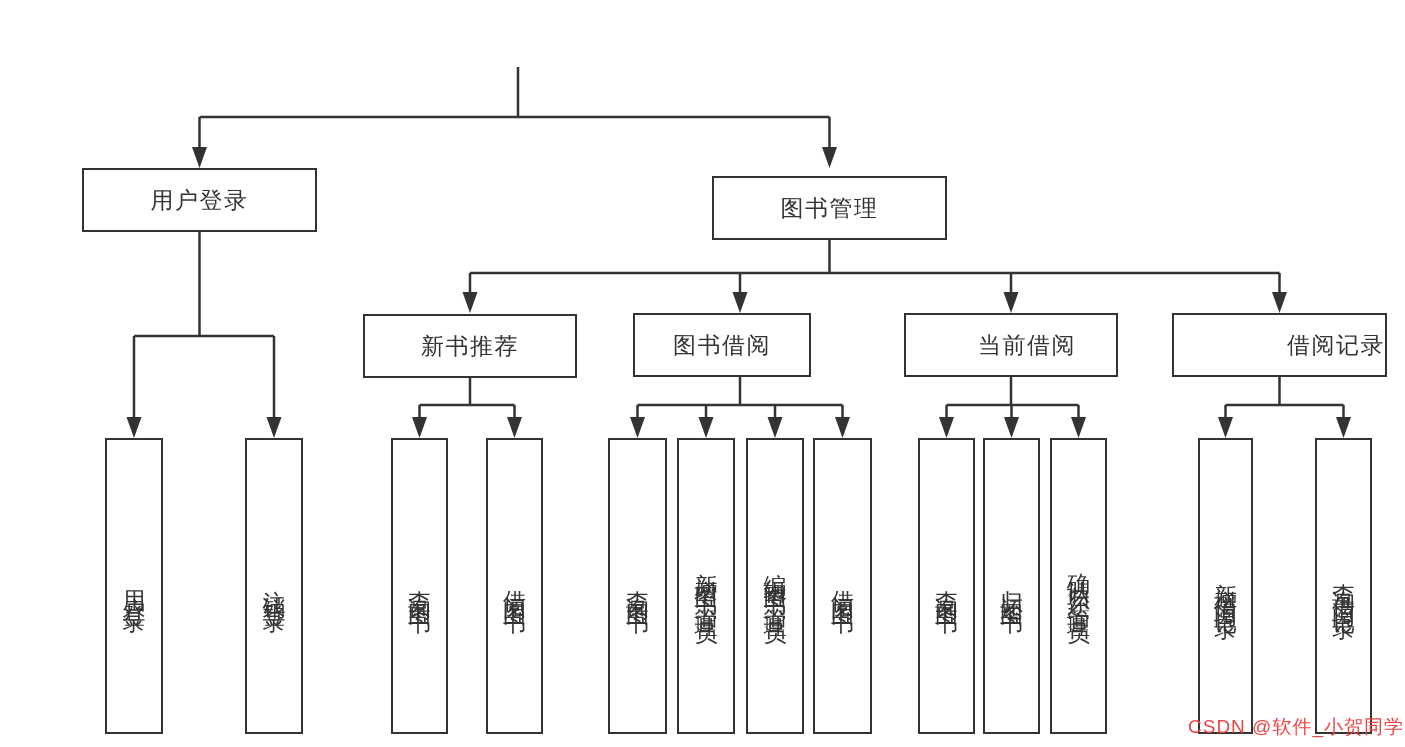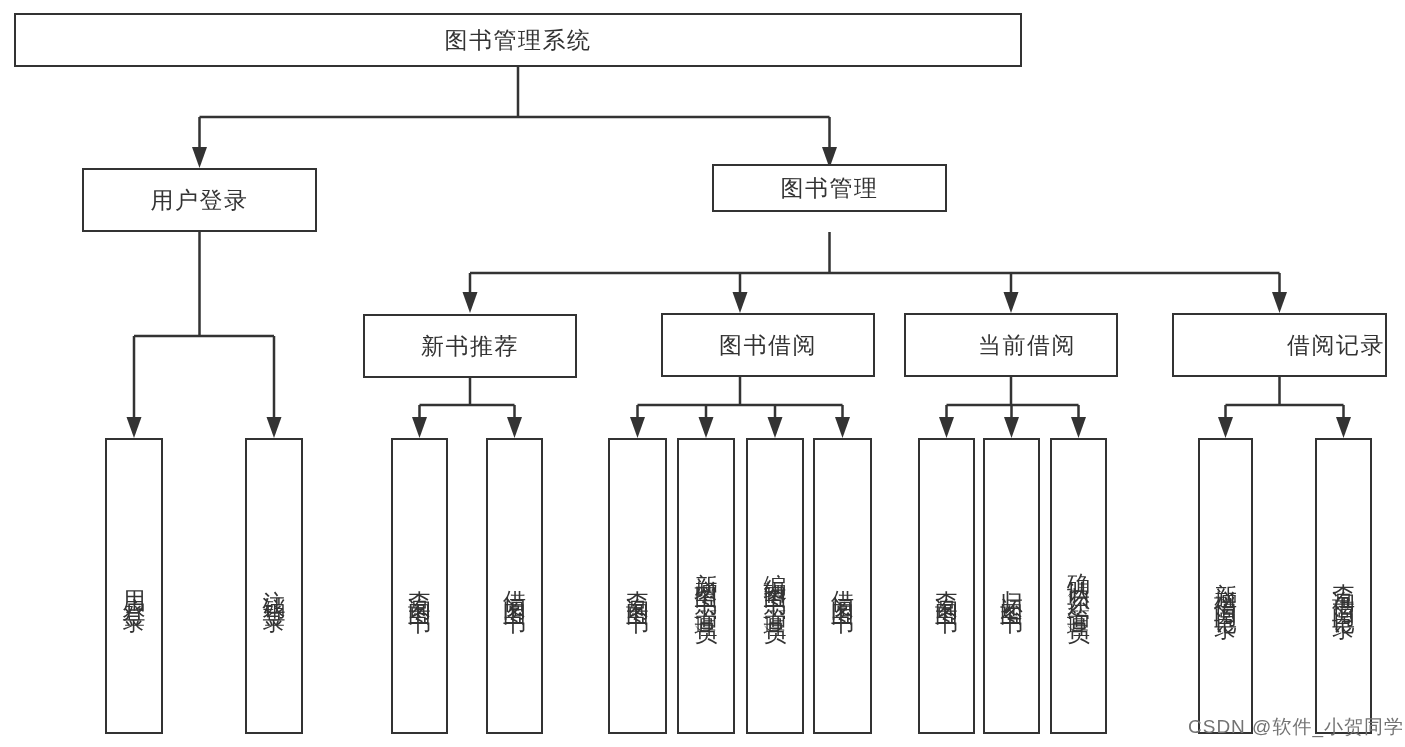--- a/index.html
+++ b/index.html
@@ -43,21 +43,21 @@
     font-size: 23px;
     line-height: 1;
     letter-spacing: 7px;
     white-space: nowrap;
   }
   .watermark {
     position: absolute;
     left: 1188px;
     top: 714px;
     font-size: 19px;
-    color: #737373;
+    color: #ef4444;
     letter-spacing: 1px;
     white-space: nowrap;
   }
 </style>
 </head>
 <body>
 
 <div class="canvas">
 
   <svg class="connectors" width="1405" height="747" viewBox="0 0 1405 747" xmlns="http://www.w3.org/2000/svg">
@@ -86,35 +86,32 @@
       <polygon points="767.5,417 782.5,417 775,438"></polygon>
       <polygon points="835,417 850,417 842.5,438"></polygon>
       <polygon points="939,417 954,417 946.5,438"></polygon>
       <polygon points="1004,417 1019,417 1011.5,438"></polygon>
       <polygon points="1071,417 1086,417 1078.5,438"></polygon>
       <polygon points="1218,417 1233,417 1225.5,438"></polygon>
       <polygon points="1336,417 1351,417 1343.5,438"></polygon>
     </g>
   </svg>
 
-  <div class="box" style="left:14px; top:13px; width:1008px; height:54px;">
-    <span class="hlabel">图书管理系统</span>
-  </div>
 
   <div class="box" style="left:82px; top:168px; width:235px; height:64px;">
     <span class="hlabel">用户登录</span>
   </div>
-  <div class="box" style="left:712px; top:164px; width:235px; height:48px;">
+  <div class="box" style="left:712px; top:176px; width:235px; height:64px;">
     <span class="hlabel">图书管理</span>
   </div>
 
   <div class="box" style="left:363px; top:314px; width:214px; height:64px;">
     <span class="hlabel">新书推荐</span>
   </div>
-  <div class="box" style="left:633px; top:313px; width:214px; height:64px;margin-left:28px;">
+  <div class="box" style="left:633px; top:313px; width:178px; height:64px;">
     <span class="hlabel">图书借阅</span>
   </div>
   <div class="box" style="left:904px; top:313px; width:214px; height:64px;padding-left:32px;">
     <span class="hlabel">当前借阅</span>
   </div>
   <div class="box" style="left:1172px; top:313px; width:215px; height:64px;justify-content:flex-end;">
     <span class="hlabel">借阅记录</span>
   </div>
 
   <div class="box" style="left:105px; top:438px; width:58px; height:296px;">

